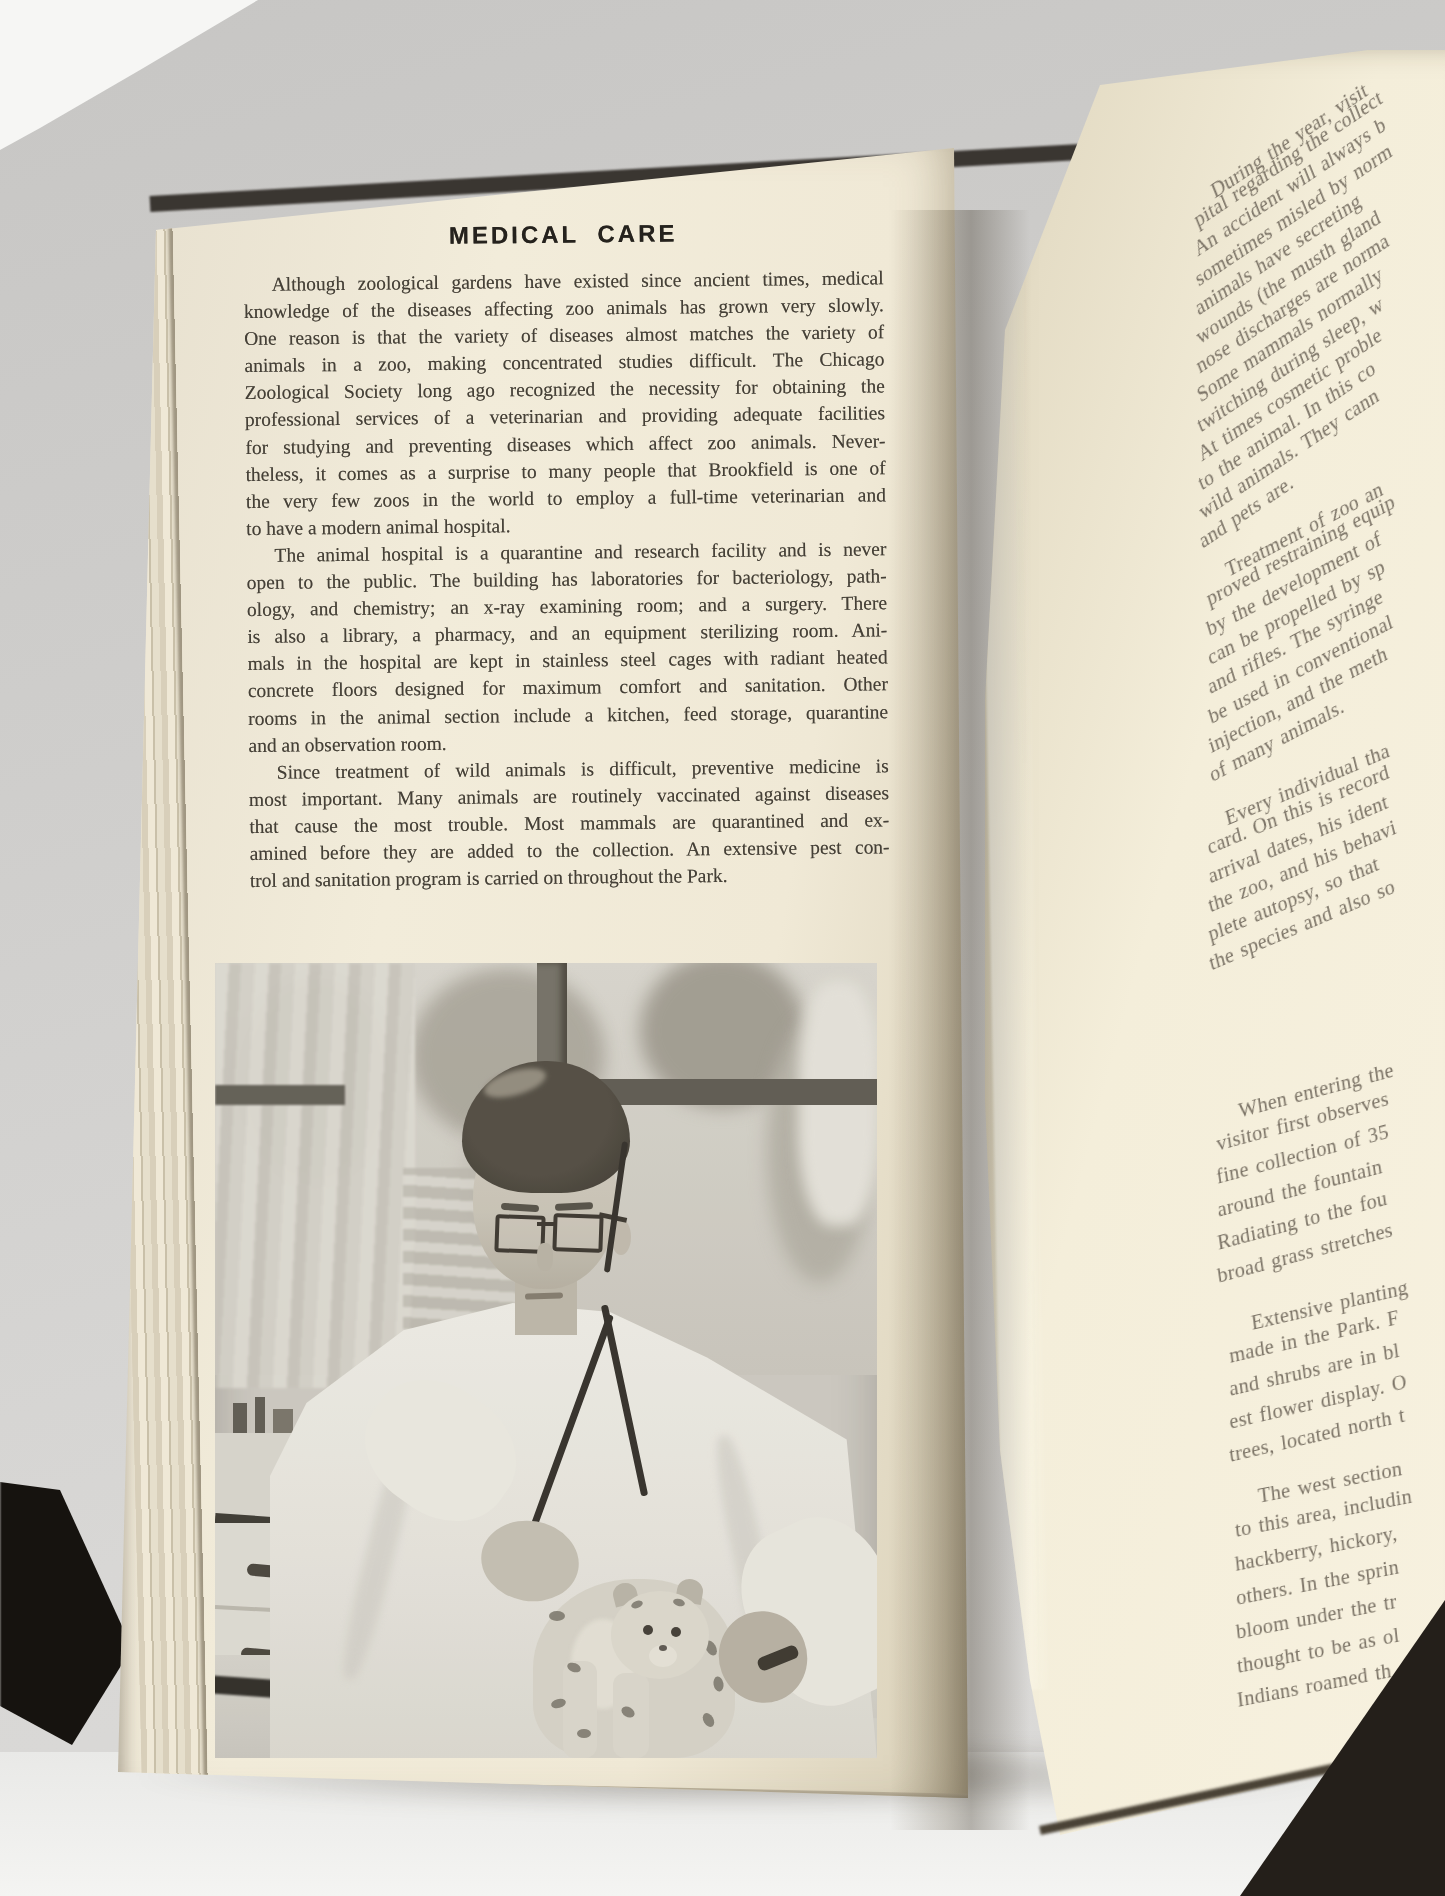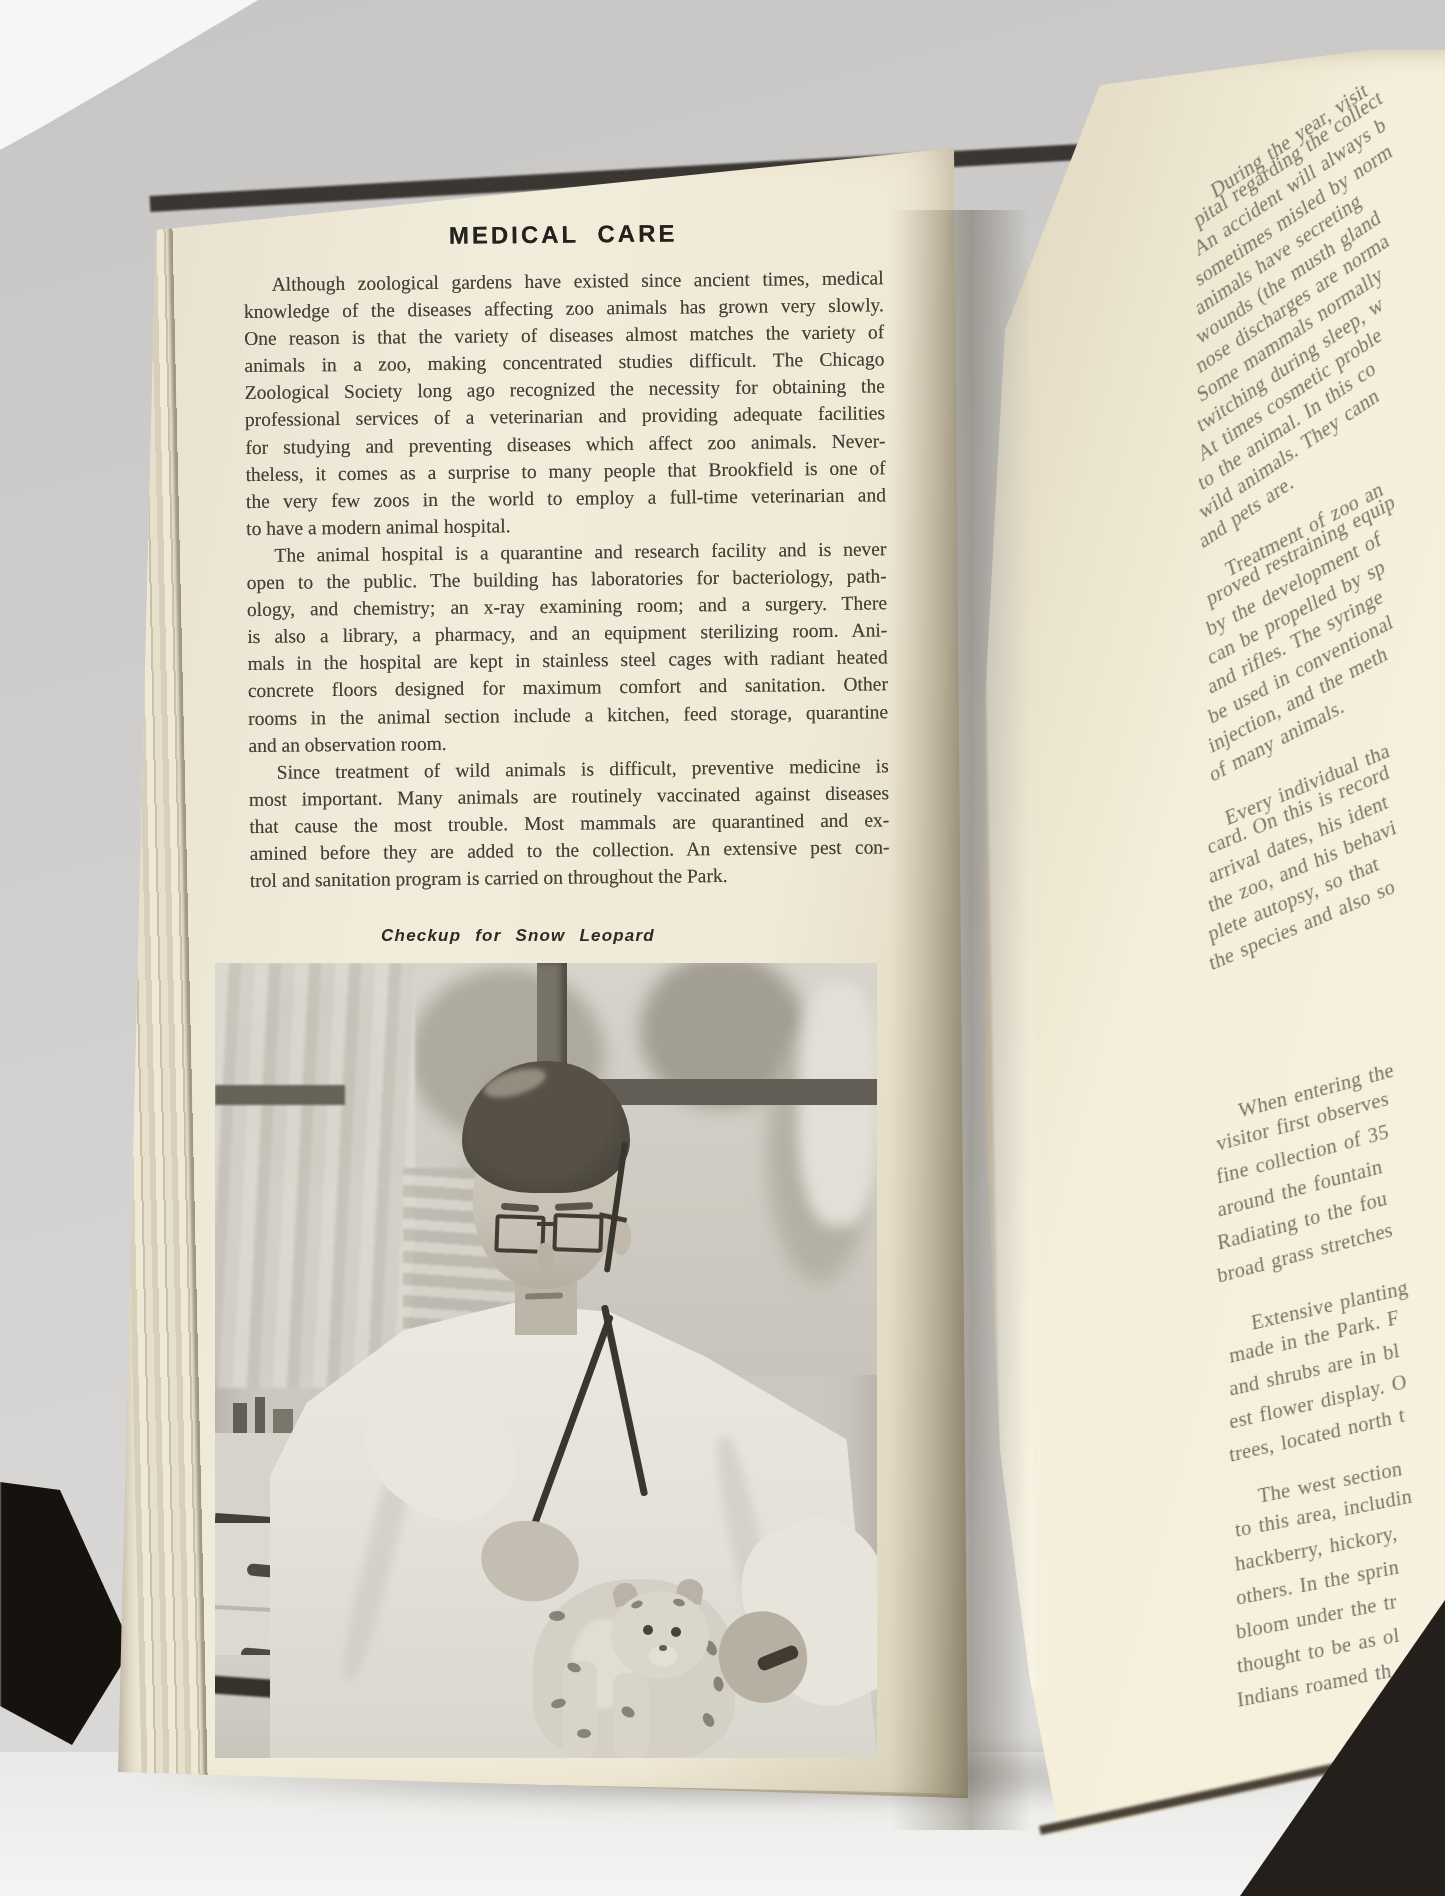--- a/index.html
+++ b/index.html
@@ -192,21 +192,20 @@
           <div class="bline">rooms in the animal section include a kitchen, feed storage, quarantine</div>
           <div class="bline plast">and an observation room.</div>
           <div class="bline indent">Since treatment of wild animals is difficult, preventive medicine is</div>
           <div class="bline">most important. Many animals are routinely vaccinated against diseases</div>
           <div class="bline">that cause the most trouble. Most mammals are quarantined and ex-</div>
           <div class="bline">amined before they are added to the collection. An extensive pest con-</div>
           <div class="bline plast">trol and sanitation program is carried on throughout the Park.</div>
         </div>
     </div>
 
-    <div id="photo-caption">Checkup for Snow Leopard</div>
 
     <div class="abs" id="photo">
       <div class="abs" id="ph-window"></div>
       <div class="abs blob" id="ph-fol1"></div>
       <div class="abs blob" id="ph-fol2"></div>
       <div class="abs blob" id="ph-fol3"></div>
       <div class="abs blob" id="ph-fol4"></div>
       <div class="abs blob" id="ph-fol5"></div>
       <div class="abs" id="ph-bright"></div>
       <div class="abs" id="ph-curtain"></div>

